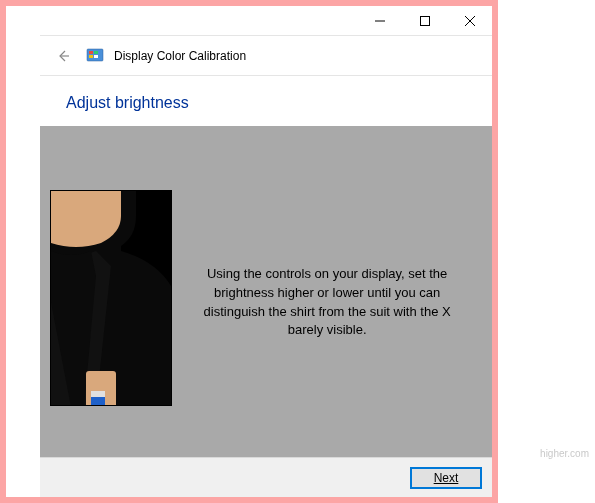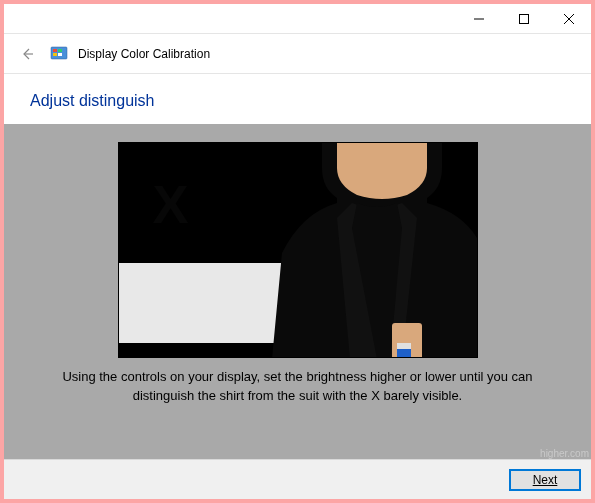--- a/index.html
+++ b/index.html
@@ -1,33 +1,33 @@
 <!DOCTYPE html>
 <html><head>
 <meta charset="utf-8">
 <style>
 * { margin: 0; padding: 0; box-sizing: border-box; font-family: "Segoe UI", Tahoma, sans-serif; }
 html, body { width: 595px; height: 503px; overflow: hidden; background: #fff; }
 
-.window { width: 595px; height: 503px; display: flex; flex-direction: column; border: 4px solid #fca5a5; }
+.window { width: 498px; height: 503px; display: flex; flex-direction: column; border: 6px solid #fca5a5; padding-left: 34px; }
 
 .titlebar { height: 30px; display: flex; justify-content: flex-end; align-items: stretch; border-bottom: 1px solid #e5e5e5; }
 .titlebar-btn { width: 45px; display: flex; align-items: center; justify-content: center; }
 .titlebar-btn svg { display: block; }
 
 .header { height: 40px; display: flex; align-items: center; padding: 0 10px; gap: 10px; border-bottom: 1px solid #e5e5e5; }
 .back-arrow { width: 26px; height: 26px; display: flex; align-items: center; justify-content: center; color: #606060; }
 .app-icon { width: 18px; height: 18px; }
 .app-title { font-size: 12px; color: #000; }
 
 .content { flex: 1; display: flex; flex-direction: column; }
 .heading-area { padding: 18px 26px 14px; }
 .heading { color: #003399; font-size: 16px; font-weight: 400; }
 
-.gray-area { flex: 1; background: #a9a9a9; display: flex; flex-direction: column; align-items: center; padding: 18px 10px 6px; }
+.gray-area { flex: 1; background: #a9a9a9; display: flex; align-items: center; padding: 18px 10px 6px; }
 .image-frame { width: 360px; height: 216px; background: #000; position: relative; overflow: hidden; border: 1px solid #000; }
 .bg-light { position: absolute; left: 0; top: 120px; width: 200px; height: 80px; background: #e8e8e8; }
 .x-mark { position: absolute; top: 30px; left: 34px; font-size: 54px; font-weight: 700; color: #070707; font-family: Arial, sans-serif; letter-spacing: -4px; }
 .person { position: absolute; right: 0; top: 0; width: 235px; height: 216px; }
 .instruction { color: #000; font-size: 13px; text-align: center; line-height: 1.45; padding: 10px 20px 0; }
 
 .button-bar { height: 40px; background: #f0f0f0; border-top: 1px solid #d9d9d9; display: flex; justify-content: flex-end; align-items: center; gap: 8px; padding: 0 10px; }
 .btn { min-width: 72px; height: 22px; font-size: 12px; background: #e1e1e1; border: 1px solid #adadad; display: flex; align-items: center; justify-content: center; }
 .btn.primary { border: 1px solid #0078d7; box-shadow: inset 0 0 0 1px #0078d7; text-align: right; }
 .btn.primary .lbl { text-decoration: underline; }
@@ -70,21 +70,21 @@
       <rect x="3" y="4" width="4" height="3" fill="#e74c3c"></rect>
       <rect x="8" y="4" width="4" height="3" fill="#2ecc71"></rect>
       <rect x="3" y="8" width="4" height="3" fill="#f1c40f"></rect>
       <rect x="8" y="8" width="4" height="3" fill="#fff"></rect>
     </svg>
     <span class="app-title">Display Color Calibration</span>
   </div>
 
   <div class="content">
     <div class="heading-area">
-      <div class="heading">Adjust distinguish</div>
+      <div class="heading">Adjust brightness</div>
     </div>
 
     <div class="gray-area">
       <div class="image-frame">
         <div class="bg-light"></div>
         <div class="x-mark">X</div>
         <svg class="person" viewBox="0 0 235 216">
           <path d="M80 0 L80 25 Q80 45 95 55 L95 60 Q60 70 40 110 L30 216 L235 216 L235 95 Q220 70 185 60 L185 55 Q200 45 200 25 L200 0 Z" fill="#0a0a0a"></path>
           <path d="M95 0 L95 25 Q95 42 115 52 Q140 60 165 52 Q185 42 185 25 L185 0 Z" fill="#d9a87c"></path>
           <path d="M110 60 L95 75 L108 216 L160 216 L175 75 L160 60 Q135 70 110 60 Z" fill="#111"></path>

